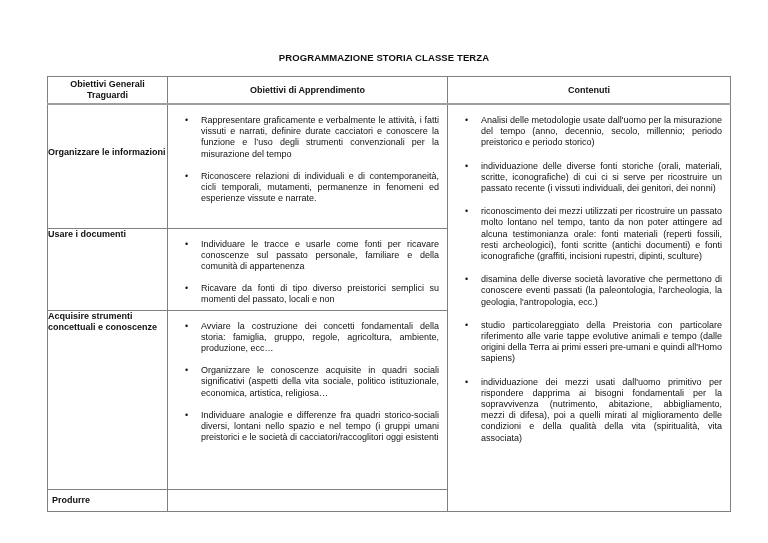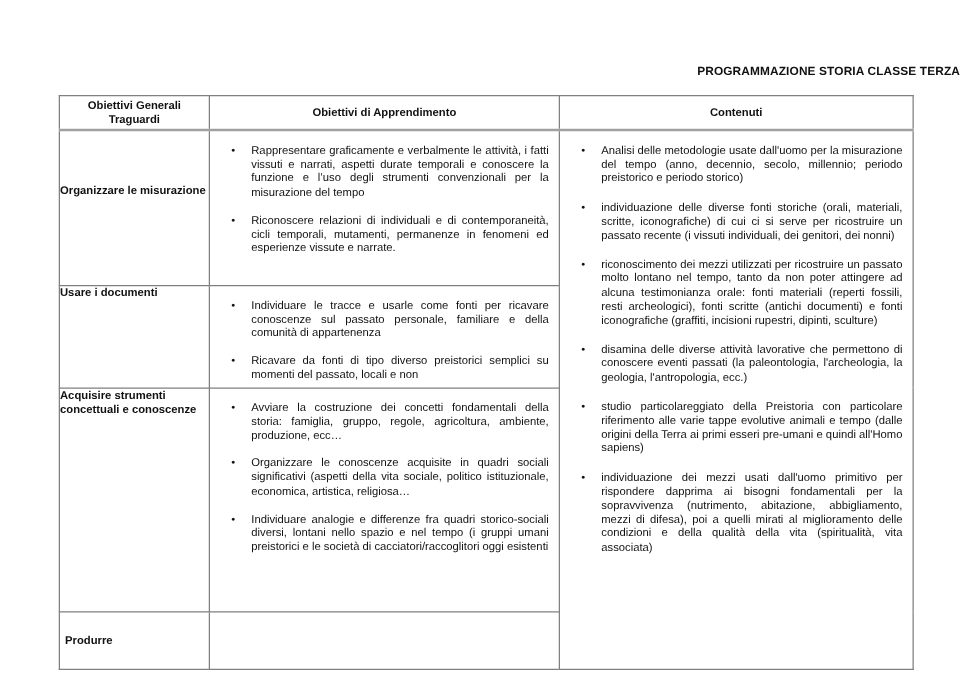--- a/index.html
+++ b/index.html
@@ -1,27 +1,27 @@
 <!DOCTYPE html>
 <html><head>
 <meta charset="utf-8">
 <style>
   html, body { margin: 0; padding: 0; background: #ffffff; }
   body { width: 768px; height: 543px; position: relative; overflow: hidden;
          font-family: "Liberation Sans", sans-serif; color: #111; }
-  .title { position: absolute; top: 52px; left: 0; width: 768px; text-align: right;
+  .title { position: absolute; top: 52px; left: 0; width: 768px; text-align: center;
            font-size: 9.5px; font-weight: bold; letter-spacing: 0.1px; }
   table.prog { position: absolute; top: 76px; left: 47px; width: 683px;
                border-collapse: collapse; table-layout: fixed; font-size: 9px; line-height: 11.2px; }
   table.prog td, table.prog th { border: 1px solid #808080; vertical-align: top; padding: 0; }
   table.prog th { font-weight: bold; text-align: center; vertical-align: middle; height: 26px;
                   font-size: 9px; line-height: 11px; border-bottom: 2px solid #a0a0a0; }
   col.c1 { width: 120px; } col.c2 { width: 280px; } col.c3 { width: 283px; }
   td.goal { vertical-align: middle; font-weight: bold; padding: 0 4px; }
-  td.goal.produrre { vertical-align: middle; padding: 17px 4px; }
+  td.goal.produrre { vertical-align: middle; padding: 5px 4px; }
   ul.bl { list-style: none; margin: 0; padding: 10px 8px 4px 0; }
   ul.bl li { position: relative; padding-left: 33px; text-align: justify; margin-bottom: 11px; }
   ul.bl li:last-child { margin-bottom: 0; }
   ul.bl li .dot { position: absolute; left: 17px; top: 0; font-size: 9px; }
   td.content ul.bl { padding-top: 10px; }
   td.content ul.bl li { margin-bottom: 12px; }
 </style>
 </head>
 <body>
 
@@ -36,34 +36,34 @@
   <thead>
     <tr>
       <th style="padding:0 14px;margin-top:20px;">Obiettivi Generali Traguardi</th>
       <th>Obiettivi di Apprendimento</th>
       <th>Contenuti</th>
     </tr>
   </thead>
   <tbody>
     <tr style="height:124px;">
       <td class="goal" style="vertical-align:top; padding-top:42px;">
-        <span>Organizzare le misurazione</span>
+        <span>Organizzare le informazioni</span>
       </td>
       <td>
         <ul class="bl">
-          <li><span class="dot">•</span><span>Rappresentare graficamente e verbalmente le attività, i fatti vissuti e narrati, aspetti durate temporali e conoscere la funzione e l’uso degli strumenti convenzionali per la misurazione del tempo</span></li>
+          <li><span class="dot">•</span><span>Rappresentare graficamente e verbalmente le attività, i fatti vissuti e narrati, definire durate cacciatori e conoscere la funzione e l’uso degli strumenti convenzionali per la misurazione del tempo</span></li>
           <li><span class="dot">•</span><span>Riconoscere relazioni di individuali e di contemporaneità, cicli temporali, mutamenti, permanenze in fenomeni ed esperienze vissute e narrate.</span></li>
         </ul>
       </td>
       <td class="content" rowspan="4">
         <ul class="bl">
           <li><span class="dot">•</span><span>Analisi delle metodologie usate dall'uomo per la misurazione del tempo (anno, decennio, secolo, millennio; periodo preistorico e periodo storico)</span></li>
           <li><span class="dot">•</span><span>individuazione delle diverse fonti storiche (orali, materiali, scritte, iconografiche) di cui ci si serve per ricostruire un passato recente (i vissuti individuali, dei genitori, dei nonni)</span></li>
           <li><span class="dot">•</span><span>riconoscimento dei mezzi utilizzati per ricostruire un passato molto lontano nel tempo, tanto da non poter attingere ad alcuna testimonianza orale: fonti materiali (reperti fossili, resti archeologici), fonti scritte (antichi documenti) e fonti iconografiche (graffiti, incisioni rupestri, dipinti, sculture)</span></li>
-          <li><span class="dot">•</span><span>disamina delle diverse attività lavorative che permettono di conoscere eventi passati (la paleontologia, l'archeologia, la geologia, l'antropologia, ecc.)</span></li>
+          <li><span class="dot">•</span><span>disamina delle diverse società lavorative che permettono di conoscere eventi passati (la paleontologia, l'archeologia, la geologia, l'antropologia, ecc.)</span></li>
           <li><span class="dot">•</span><span>studio particolareggiato della Preistoria con particolare riferimento alle varie tappe evolutive animali e tempo (dalle origini della Terra ai primi esseri pre-umani e quindi all'Homo sapiens)</span></li>
           <li><span class="dot">•</span><span>individuazione dei mezzi usati dall'uomo primitivo per rispondere dapprima ai bisogni fondamentali per la sopravvivenza (nutrimento, abitazione, abbigliamento, mezzi di difesa), poi a quelli mirati al miglioramento delle condizioni e della qualità della vita (spiritualità, vita associata)</span></li>
         </ul>
       </td>
     </tr>
     <tr style="height:78px;">
       <td class="goal">
         <span>Usare i documenti</span>
       </td>
       <td>

